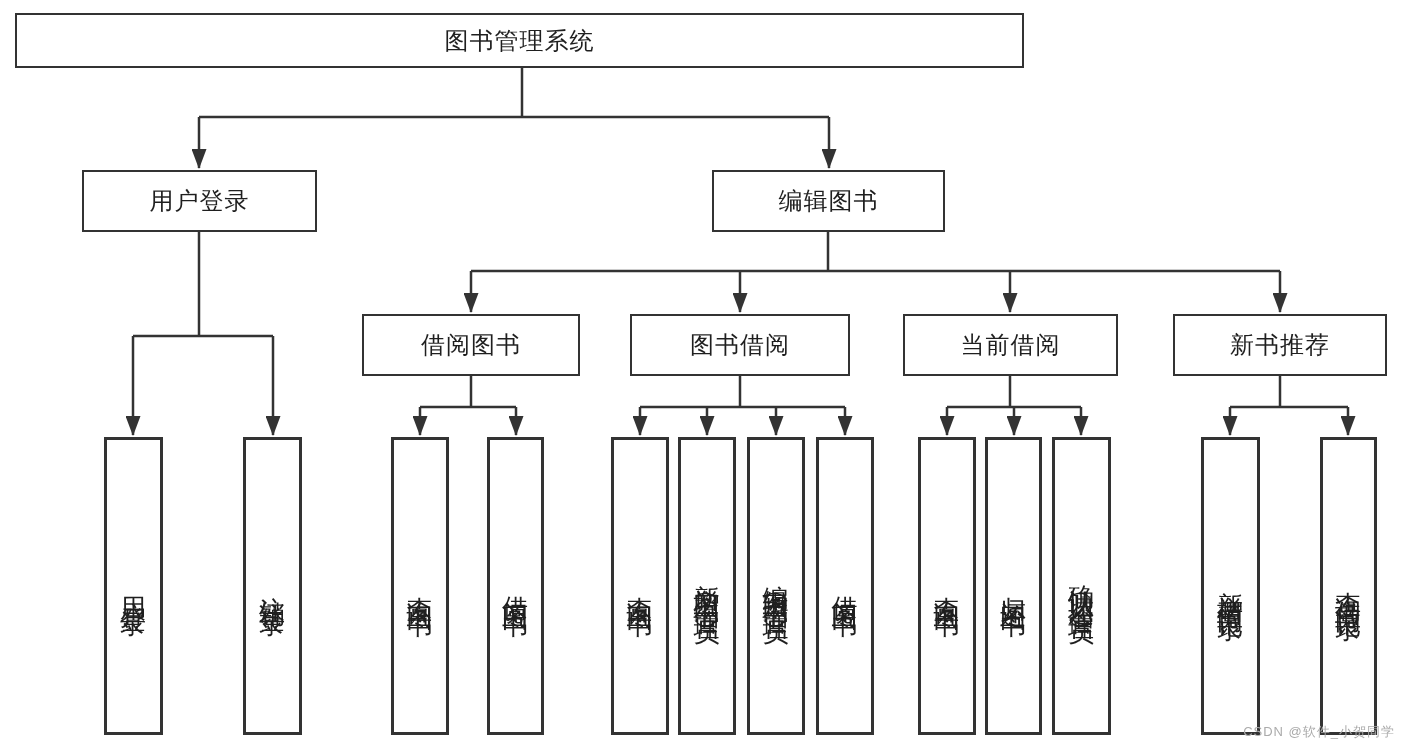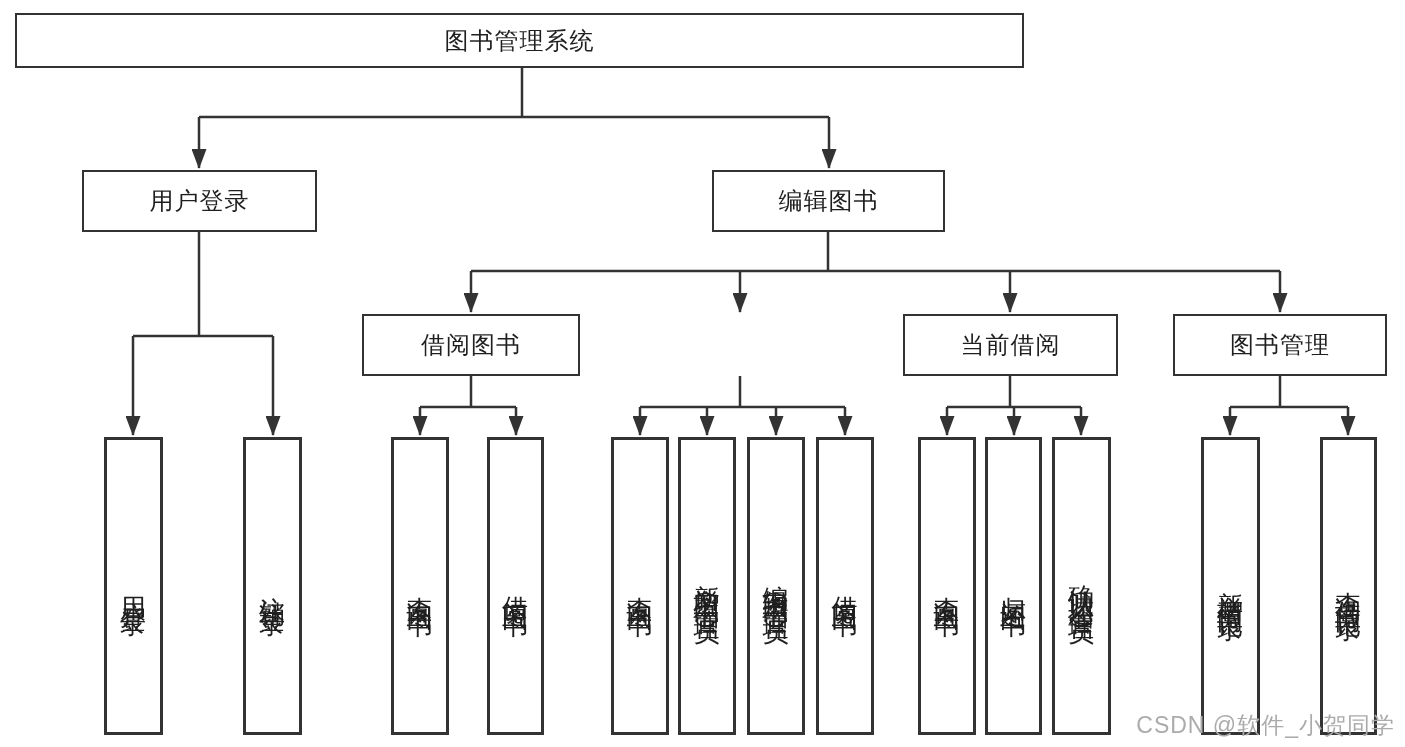--- a/index.html
+++ b/index.html
@@ -50,21 +50,21 @@
     text-orientation: mixed;
     font-size: 26px;
     line-height: 1;
     letter-spacing: 5px;
     white-space: nowrap;
   }
   .watermark {
     position: absolute;
     right: 10px;
     bottom: 6px;
-    font-size: 23px;
+    font-size: 13px;
     color: #ababab;
     letter-spacing: 1px;
     z-index: 5;
   }
 </style>
 </head>
 <body>
 
 <div class="stage">
 
@@ -123,25 +123,28 @@
   <div class="box hnode" style="left:82px;top:170px;width:235px;height:62px">
     <span>用户登录</span>
   </div>
   <div class="box hnode" style="left:712px;top:170px;width:233px;height:62px">
     <span>编辑图书</span>
   </div>
 
   <div class="box hnode" style="left:362px;top:314px;width:218px;height:62px">
     <span>借阅图书</span>
   </div>
+  <div class="box hnode" style="left:630px;top:314px;width:220px;height:62px">
+    <span>图书借阅</span>
+  </div>
   <div class="box hnode" style="left:903px;top:314px;width:215px;height:62px">
     <span>当前借阅</span>
   </div>
   <div class="box hnode" style="left:1173px;top:314px;width:214px;height:62px">
-    <span>图书管理</span>
+    <span>新书推荐</span>
   </div>
 
   <div class="box leaf" style="left:104px;top:437px;width:59px;height:298px">
     <span class="vtext">用户登录</span>
   </div>
   <div class="box leaf" style="left:243px;top:437px;width:59px;height:298px">
     <span class="vtext">注销登录</span>
   </div>
 
   <div class="box leaf" style="left:391px;top:437px;width:58px;height:298px">

